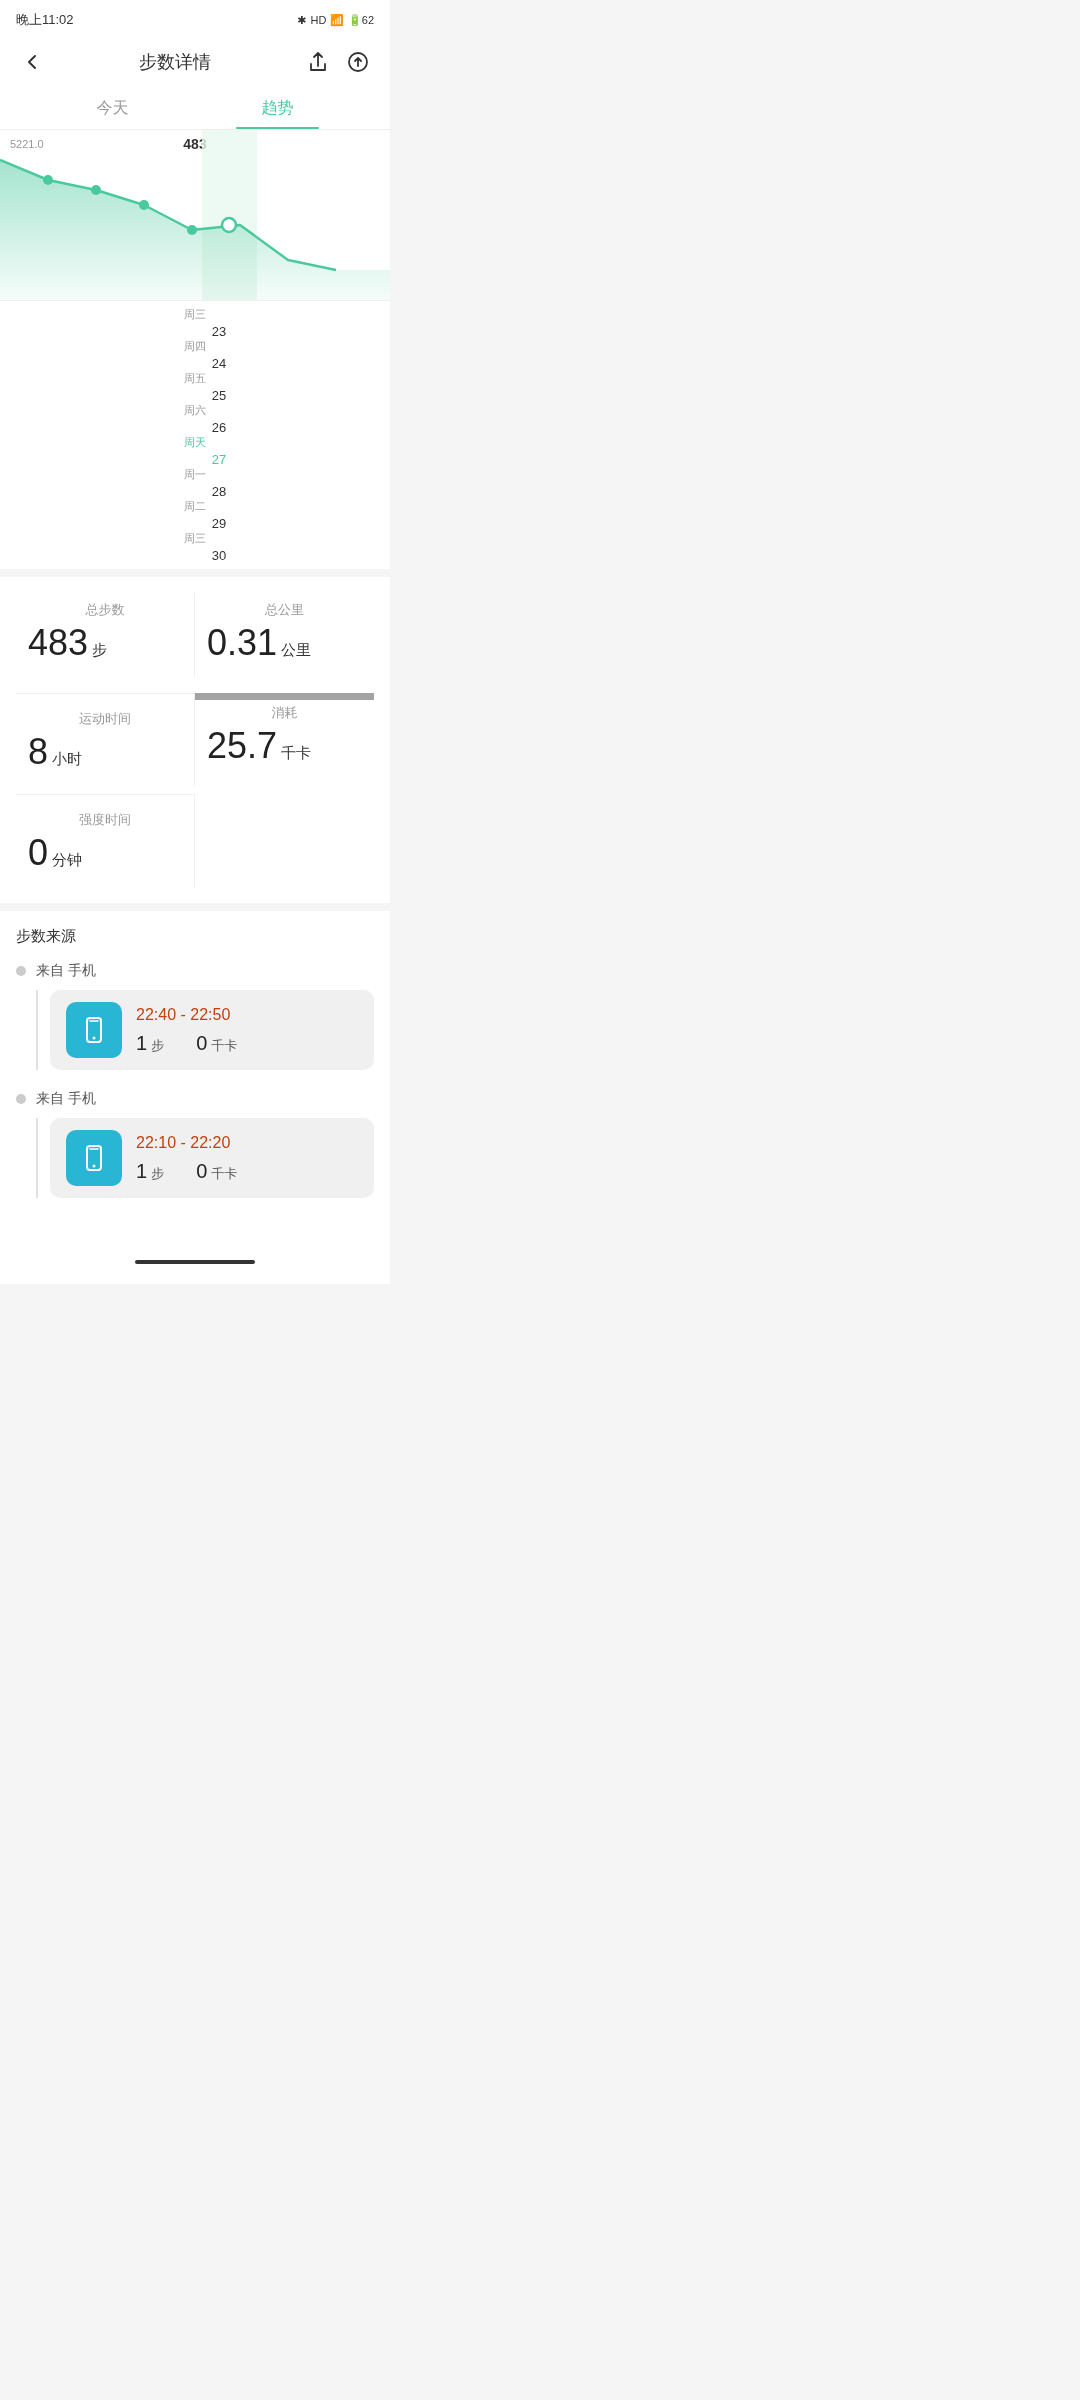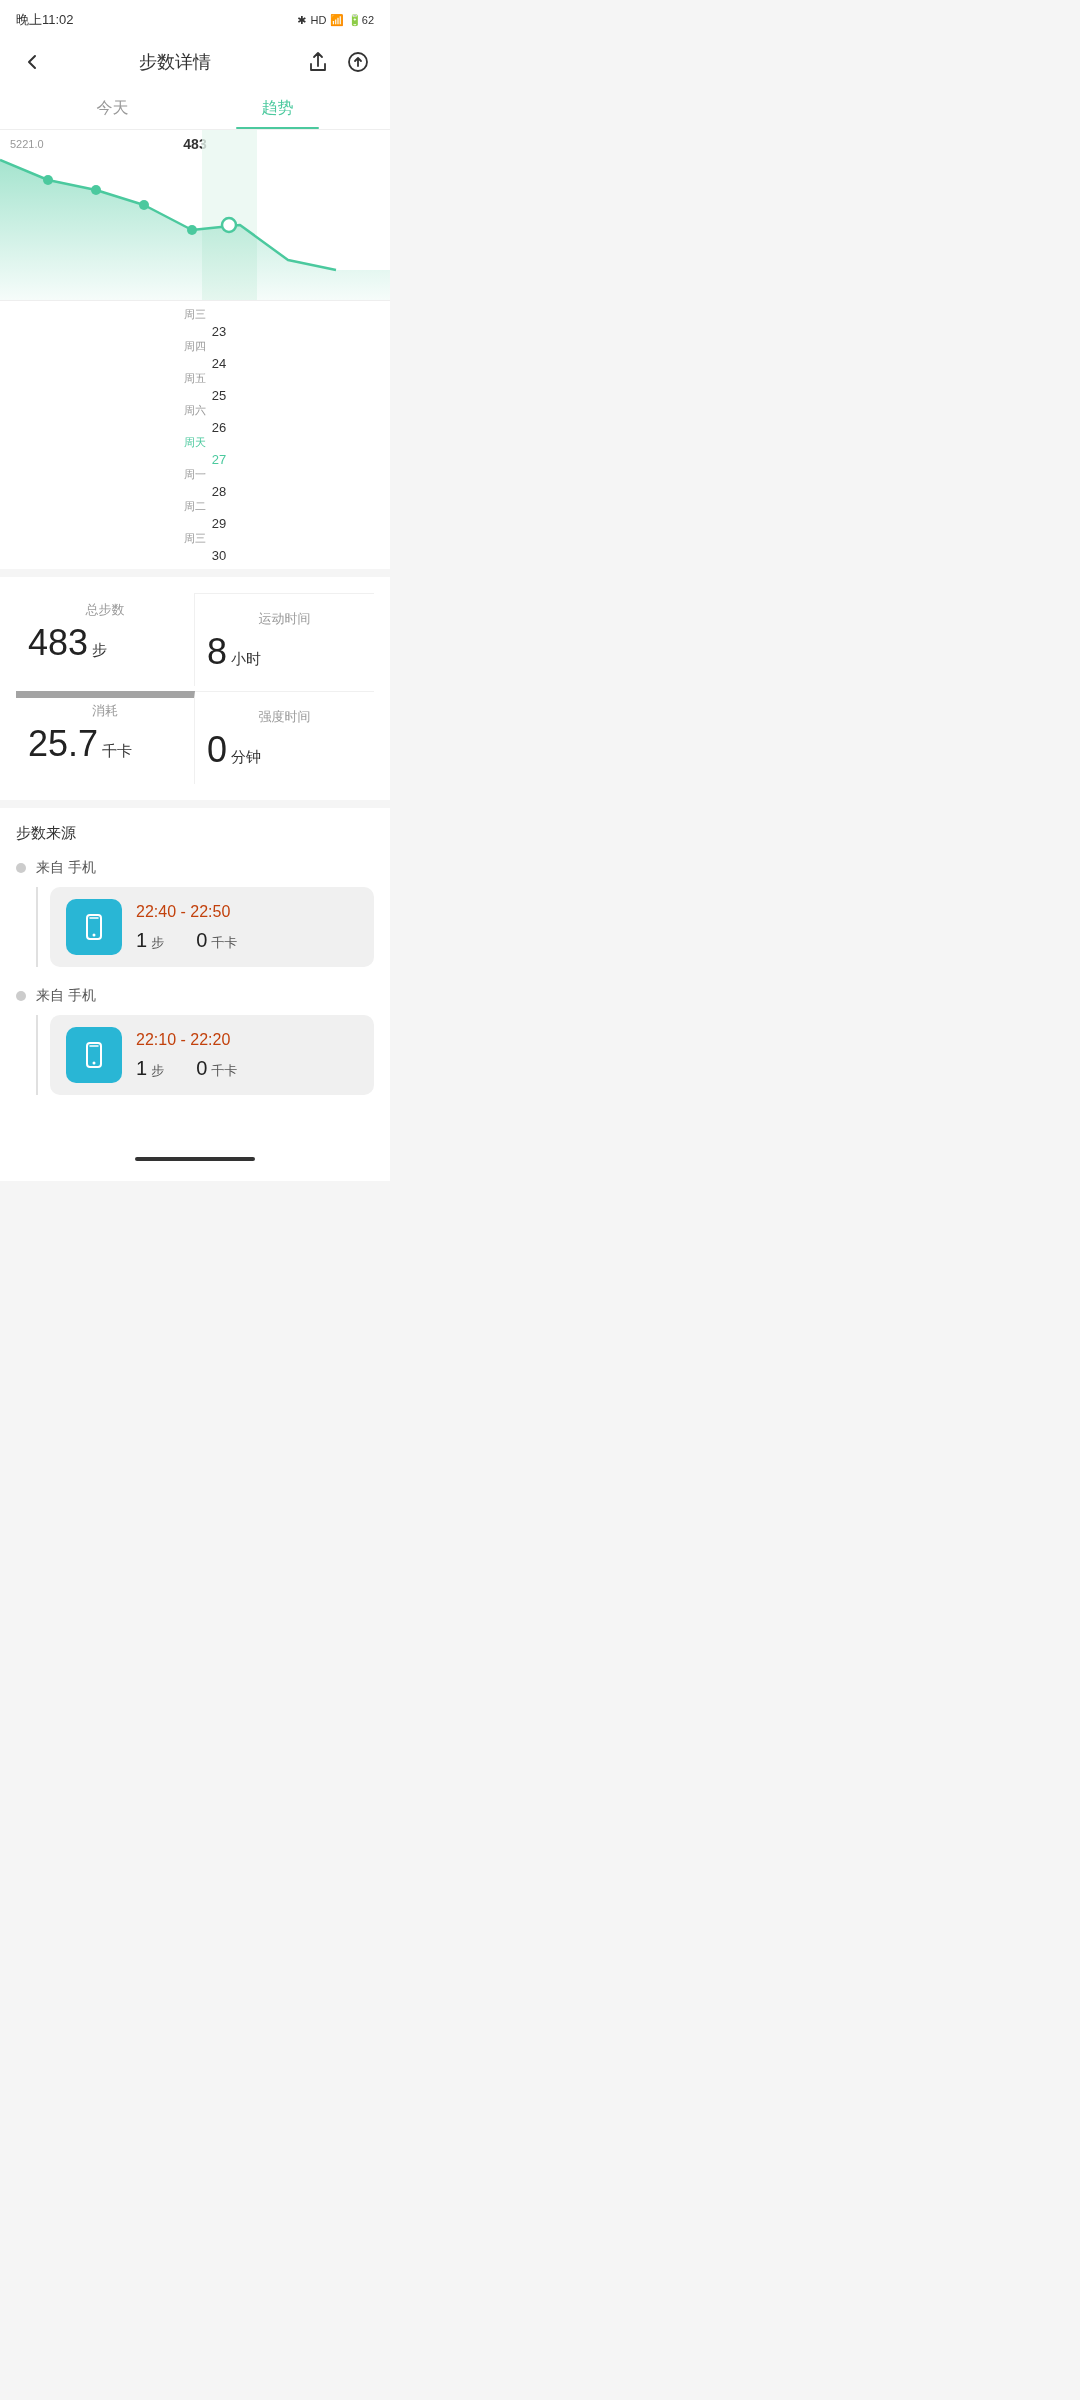--- a/index.html
+++ b/index.html
@@ -149,21 +149,21 @@
     }
     .stat-item {
       padding: 8px 12px 16px;
     }
     .stat-item:nth-child(odd) {
       border-right: 1px solid #f0f0f0;
     }
     .stat-item:nth-child(3),
     .stat-item:nth-child(4) {
       border-top: 1px solid #f0f0f0;
-      margin-top: 5px;
+      margin-top: 16px;
       padding-top: 16px;
     }
     .stat-item:nth-child(5),
     .stat-item:nth-child(6) {
       border-top: 1px solid #f0f0f0;
       margin-top: 8px;
       padding-top: 16px;
     }
     .stat-label {
       font-size: 13px;
@@ -415,20 +415,27 @@
   <div class="stats-grid">
 
     <div class="stat-item">
       <div class="stat-label">总步数</div>
       <div class="stat-value-row">
         <span class="stat-value large">483</span>
         <span class="stat-unit">步</span>
       </div>
     </div>
 
+    <div class="stat-item">
+      <div class="stat-label">总公里</div>
+      <div class="stat-value-row">
+        <span class="stat-value large">0.31</span>
+        <span class="stat-unit">公里</span>
+      </div>
+    </div>
 
     <div class="stat-item" style="border-top:1px solid #f0f0f0;padding-top:16px;">
       <div class="stat-label">运动时间</div>
       <div class="stat-value-row">
         <span class="stat-value large">8</span>
         <span class="stat-unit">小时</span>
       </div>
     </div>
 
     <div class="stat-item" style="border-top:7px solid #a3a3a3;padding-top:4px;">

